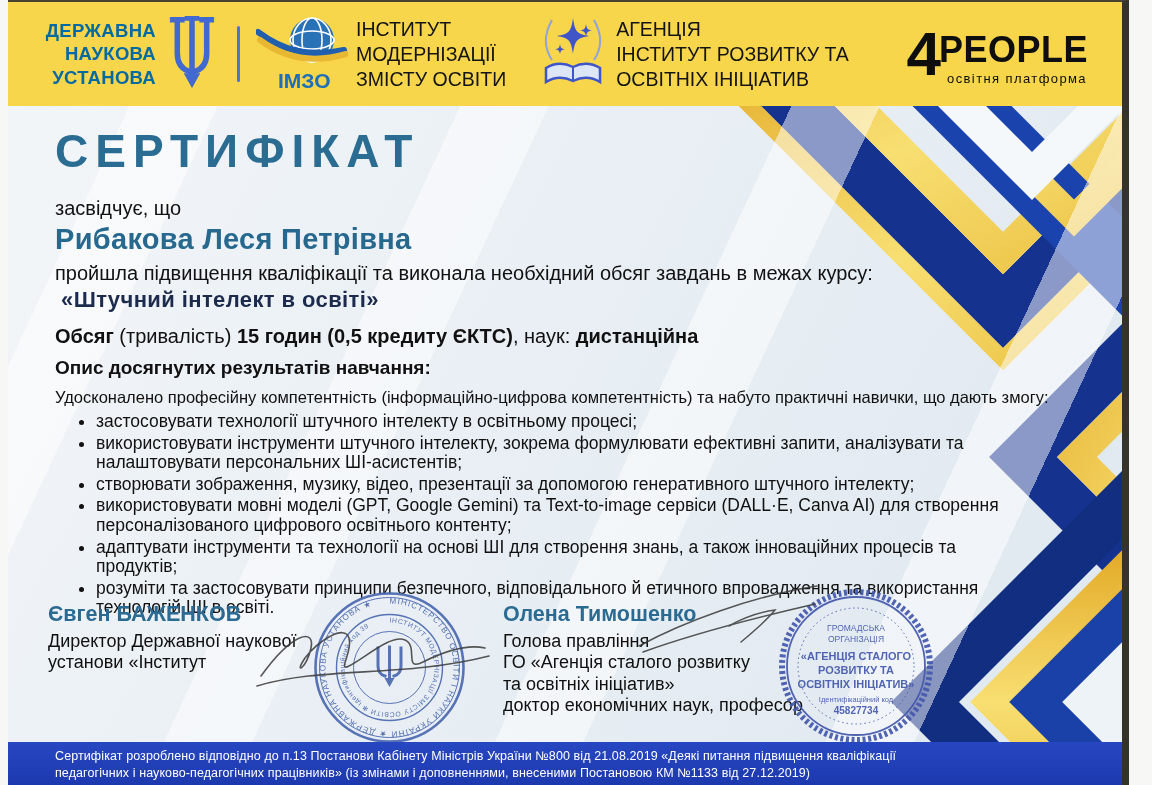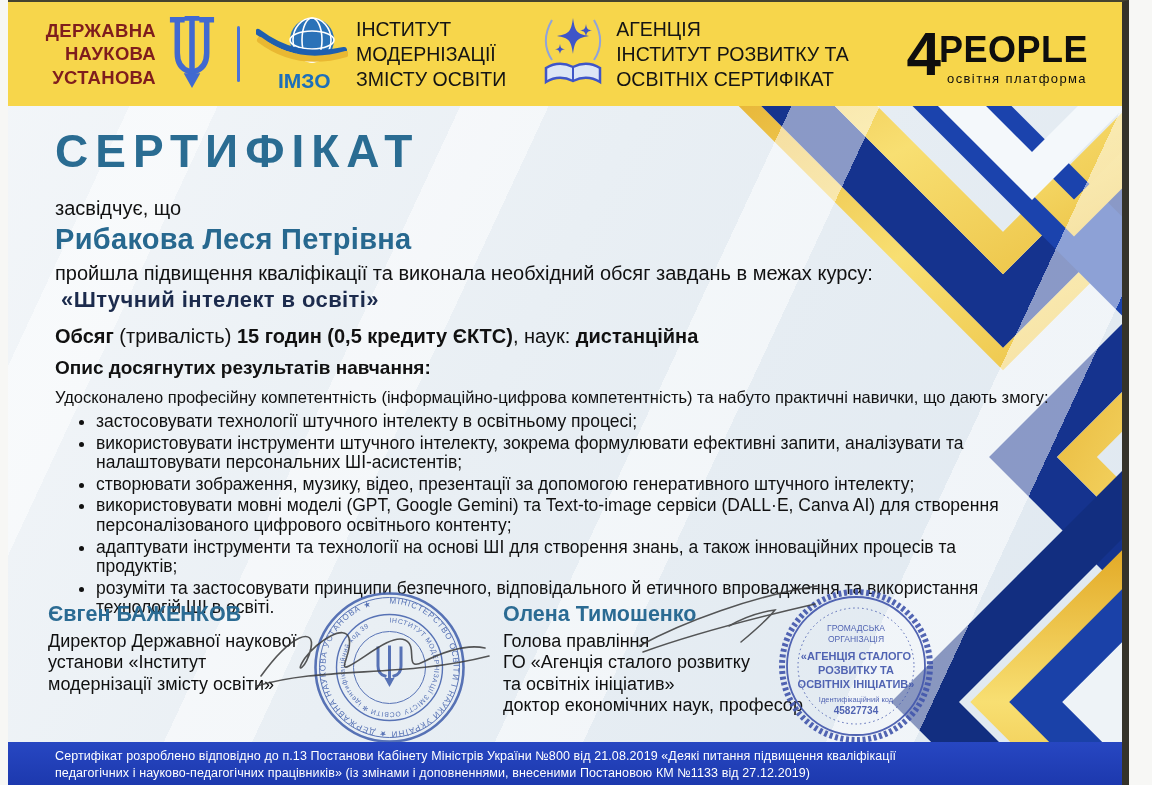--- a/index.html
+++ b/index.html
@@ -21,21 +21,21 @@
     background:repeating-linear-gradient(115deg,
       rgba(255,255,255,0) 0 110px, rgba(255,255,255,.5) 110px 190px,
       rgba(255,255,255,0) 190px 300px);
   }
   
   .header{
     position:absolute;left:0;right:0;top:0;height:104px;background:#f7d64b;z-index:3;
     display:flex;align-items:center;
   }
   .org1{width:114px;margin-left:34px;text-align:right;font-weight:700;
-    font-size:18.5px;line-height:23.5px;letter-spacing:.3px;color:#7f1d1d;}
+    font-size:18.5px;line-height:23.5px;letter-spacing:.3px;color:#0369a1;}
   .trident-wrap{margin-left:13px;}
   .hdr-divider{width:3px;height:56px;background:#4a74d8;border-radius:2px;margin:0 16px 0 22px;}
   .imzo-text,.agency-text{font-weight:400;font-size:19.5px;line-height:25px;color:#141414;}
   .imzo-text{margin-left:8px;}
   .agency-logo{margin-left:34px;}
   .agency-text{margin-left:10px;}
   .platform{margin-left:auto;margin-right:34px;text-align:right;color:#0e0e0e;}
   .p-row{display:flex;align-items:flex-end;justify-content:flex-end;}
   .p-digit{font-size:62px;font-weight:700;line-height:.74;transform:translateY(9px);letter-spacing:-2px;}
   .p-word{font-size:36px;font-weight:700;letter-spacing:.5px;line-height:1;}
@@ -133,21 +133,21 @@
           <path d="M12,10 C4,24 4,38 12,50"></path>
           <path d="M54,10 C62,24 62,38 54,50"></path>
         </g>
         <path d="M6,58 Q19,50 33,57 Q47,50 60,58 L60,72 Q47,64 33,71 Q19,64 6,72 Z" fill="#dde6f6" stroke="#3f55c8" stroke-width="2.5"></path>
         <path d="M33,57 V71" stroke="#3f55c8" stroke-width="2"></path>
       </svg>
     </div>
     <div class="agency-text">
       <div>АГЕНЦІЯ</div>
       <div>ІНСТИТУТ РОЗВИТКУ ТА</div>
-      <div>ОСВІТНІХ СЕРТИФІКАТ</div>
+      <div>ОСВІТНІХ ІНІЦІАТИВ</div>
     </div>
     <div class="platform">
       <div class="p-row">
         <span class="p-digit">4</span>
         <span class="p-word">PEOPLE</span>
       </div>
       <div class="p-tag">освітня платформа</div>
     </div>
   </div>
 
@@ -204,21 +204,20 @@
       <li>розуміти та застосовувати принципи безпечного, відповідального й етичного впровадження та використання
 технологій ШІ в освіті.</li>
     </ul>
   </div>
 
   <div class="abs signatory sig-left">
     <div class="sig-name">Євген БАЖЕНКОВ</div>
     <div class="sig-roles">
       <div>Директор Державної наукової</div>
       <div>установи «Інститут</div>
-      <div>модернізації змісту освіти»</div>
     </div>
   </div>
 
   <div class="abs signatory sig-right">
     <div class="sig-name">Олена Тимошенко</div>
     <div class="sig-roles">
       <div>Голова правління</div>
       <div>ГО «Агенція сталого розвитку</div>
       <div>та освітніх ініціатив»</div>
       <div>доктор економічних наук, професор</div>

